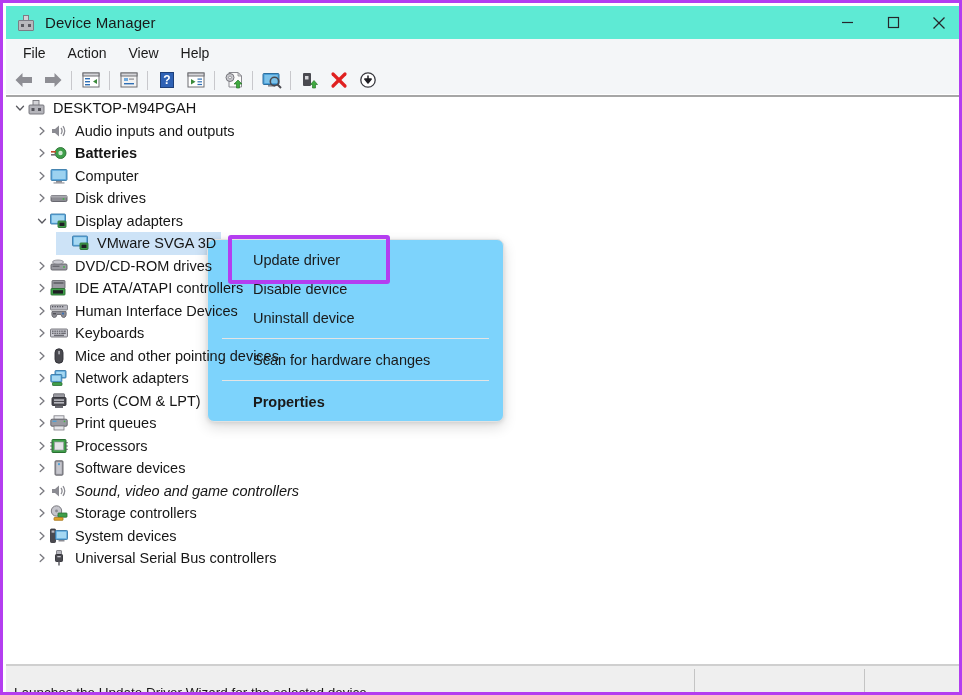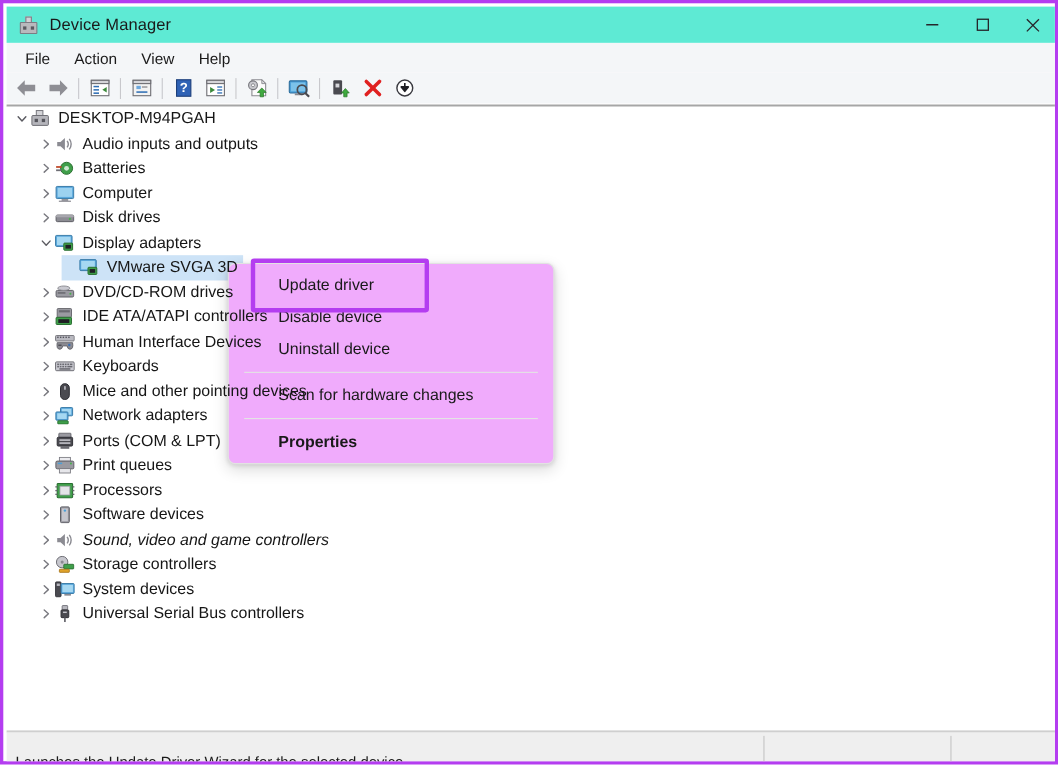--- a/index.html
+++ b/index.html
@@ -204,21 +204,21 @@
     top: 3px;
     width: 1px; height: 26px;
     background: #c4c4c4;
   }
 
   
   #ctxmenu {
     position: absolute;
     left: 204px; top: 236px;
     width: 297px;
-    background: #f0abfc;
+    background: #7dd3fc;
     border: 1px solid #e2e2e2;
     border-radius: 7px;
     box-shadow: 0 5px 14px rgba(0,0,0,0.14), 0 1px 4px rgba(0,0,0,0.10);
     box-sizing: border-box;
     padding: 5px 0;
     overflow: hidden;
   }
   .ctx-item {
     height: 29px;
     display: flex;
@@ -420,21 +420,21 @@
           </span>
           <span class="ticon"><svg width="18" height="16" viewBox="0 0 18 16">
               <path d="M2 6 L5 6 L9 2.5 L9 13.5 L5 10 L2 10 Z" fill="#8b8b92"></path>
               <path d="M11 5 Q13.2 8 11 11" fill="none" stroke="#8b8b92" stroke-width="1.3"></path>
               <path d="M13 3.2 Q16.4 8 13 12.8" fill="none" stroke="#8b8b92" stroke-width="1.3"></path>
             </svg></span>
           <span class="tlabel">Audio inputs and outputs</span>
         </div>
       </div>
       <div class="row">
-        <div class="row-inner" style="padding-left: 28px;">
+        <div class="row-inner" style="padding-left: 28px; font-weight: bold;">
           <span class="chev">
             <svg width="10" height="10" viewBox="0 0 10 10">
               <path d="M3.2 1.5 L7 5 L3.2 8.5" fill="none" stroke="#7a7a80" stroke-width="1.3" stroke-linecap="round" stroke-linejoin="round"></path>
             </svg>
           </span>
           <span class="ticon"><svg width="18" height="16" viewBox="0 0 18 16">
               <circle cx="10.5" cy="8" r="5.5" fill="#3f9f4a" stroke="#2a6f32" stroke-width="0.9"></circle>
               <circle cx="10.5" cy="8" r="2.2" fill="#cfe9d2"></circle>
               <rect x="1" y="6" width="5" height="1.6" fill="#c04a2a"></rect>
               <rect x="1" y="9" width="5" height="1.6" fill="#6e6e75"></rect>

